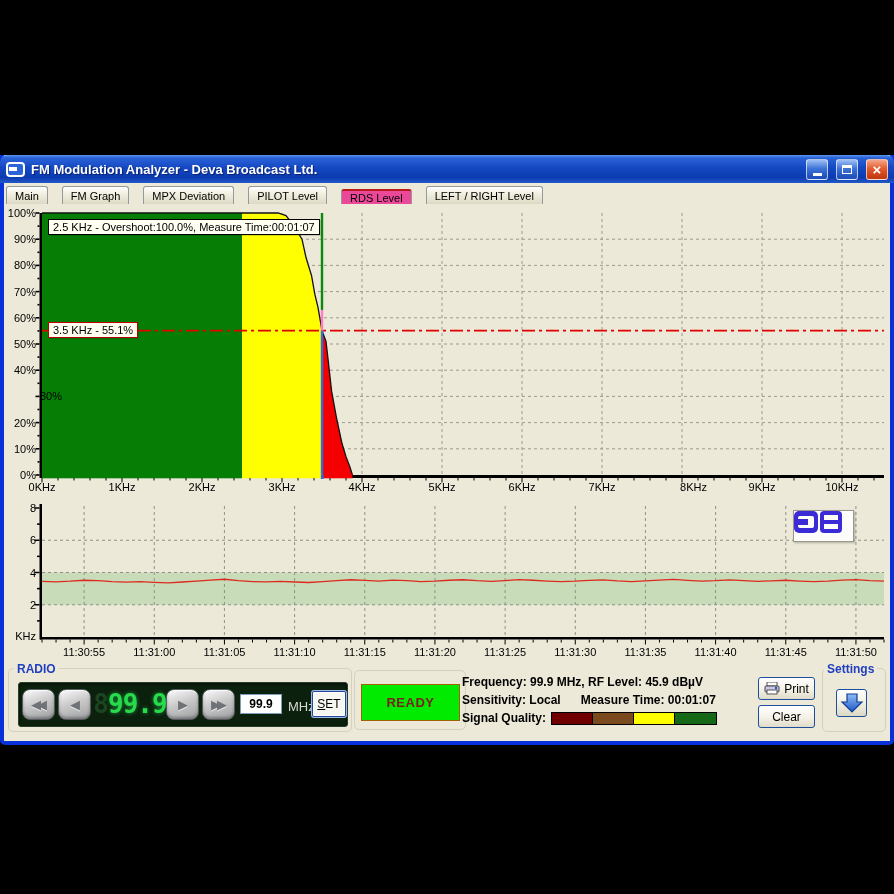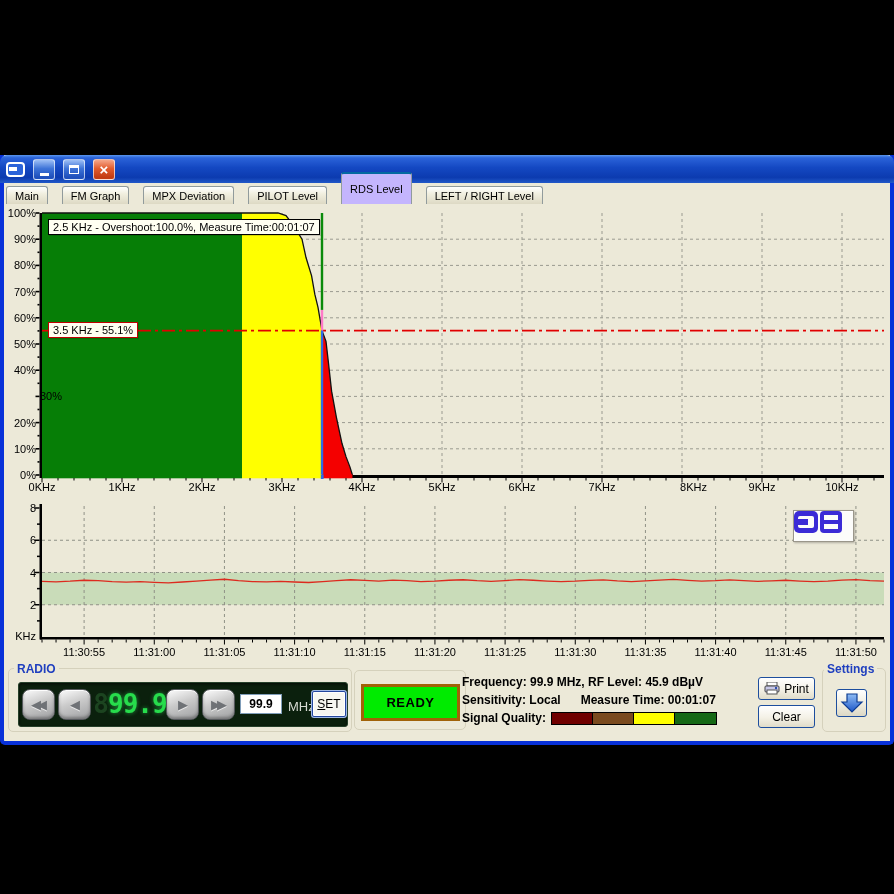--- a/index.html
+++ b/index.html
@@ -23,21 +23,21 @@
   .win-btn.red{background:linear-gradient(180deg,#F5A78A,#E25C2E 45%,#C33C13 90%);}
   .glyph-min{width:9px;height:3px;background:#fff;margin-top:10px;}
   .glyph-max{width:10px;height:9px;border:1px solid #fff;border-top:3px solid #fff;}
   .glyph-x{color:#fff;font-weight:bold;font-size:15px;line-height:15px;}
 
   
   .tabbar{position:absolute;left:4px;top:183px;width:886px;height:21px;display:flex;align-items:flex-end;gap:14px;padding-left:2px;}
   .tab{height:18px;padding:0 8px;font-size:11px;display:flex;align-items:center;color:#000;
        background:linear-gradient(180deg,#FFFFFF,#F1EFDF 40%,#DDD9C4);
        border:1px solid #919B9C;border-bottom:none;border-radius:3px 3px 0 0;white-space:nowrap;}
-  .tab.active{height:32px;background:#c4b5fd;border-top:2px solid #0369a1;}
+  .tab.active{height:15px;background:#ec4899;border-top:2px solid #b91c1c;}
 
   
   .chart1{position:absolute;left:0;top:205px;width:894px;height:295px;}
   .chart2{position:absolute;left:0;top:500px;width:894px;height:162px;}
   .chart1 svg,.chart2 svg{position:absolute;left:0;top:0;}
   .tick-label{position:absolute;font-size:11px;color:#000;line-height:12px;white-space:nowrap;}
   .anno{position:absolute;background:#FFFFF2;border:1px solid #000;font-size:11px;padding:1px 4px;white-space:nowrap;box-shadow:1px 1px 0 rgba(0,0,0,.15);}
   .anno2{border-color:#C00000;}
   .db-logo{position:absolute;left:793px;top:10px;width:61px;height:32px;background:#FCFCFA;
            border:1px solid #9a968a;box-shadow:inset 1px 1px 0 #fff,1px 1px 2px rgba(0,0,0,.25);
@@ -59,22 +59,22 @@
        font-family:"DejaVu Sans Mono",monospace;font-weight:bold;font-size:26px;letter-spacing:-1px;}
   .led-dim{color:#1C4420;}
   .led-main{color:#27DC4C;text-shadow:0 0 4px rgba(50,255,100,.55);}
   .freq-input{position:absolute;left:240px;top:694px;width:42px;height:20px;background:#fff;border:1px solid #7F9DB9;
               font-family:"Liberation Sans",sans-serif;font-weight:bold;font-size:12px;text-align:center;padding:0;}
   .mhz-label{position:absolute;left:288px;top:699px;color:#D6DAD2;font-size:13px;}
   .set-btn{position:absolute;left:312px;top:691px;width:34px;height:26px;background:#F7F7F1;
            border:1px solid #24479E;box-shadow:inset 0 0 0 1px #FFFFFF,0 0 0 1px #9FB8E4;border-radius:2px;
            display:flex;align-items:center;justify-content:center;font-size:12px;color:#000;}
   .set-first{text-decoration:underline;}
-  .ready{position:absolute;left:361px;top:684px;width:99px;height:37px;background:#00EB00;border:3px solid #a16207;
-         display:flex;align-items:center;justify-content:center;font-weight:bold;font-size:13px;color:#000000;letter-spacing:.5px;}
+  .ready{position:absolute;left:361px;top:684px;width:99px;height:37px;background:#00EB00;border:1px solid #a16207;
+         display:flex;align-items:center;justify-content:center;font-weight:bold;font-size:13px;color:#7f1d1d;letter-spacing:.5px;}
 
   
   .status-line{position:absolute;left:462px;font-weight:bold;font-size:12px;color:#000;white-space:nowrap;display:flex;align-items:center;}
   .measure-span{margin-left:20px;}
   .signal-bar{display:flex;height:13px;border:1px solid #000;margin-left:5px;}
   .signal-seg{width:41px;height:100%;border-right:1px solid #000;}
   .signal-seg:last-child{border-right:none;}
 
   
   .xp-btn{position:absolute;width:57px;height:23px;border:1px solid #1D4E9E;border-radius:3px;
@@ -86,20 +86,21 @@
 </style>
 </head>
 <body>
 
 <div class="stage">
 
   <div class="app-window"></div>
 
   <div class="titlebar">
     <div class="title-icon"></div>
+    <div class="title-text">FM Modulation Analyzer - Deva Broadcast Ltd.</div>
     <div class="win-btn blue">
         <div class="glyph-min"></div>
       </div>
     <div class="win-btn blue">
         <div class="glyph-max"></div>
       </div>
     <div class="win-btn red">
         <div class="glyph-x">×</div>
       </div>
   </div>

